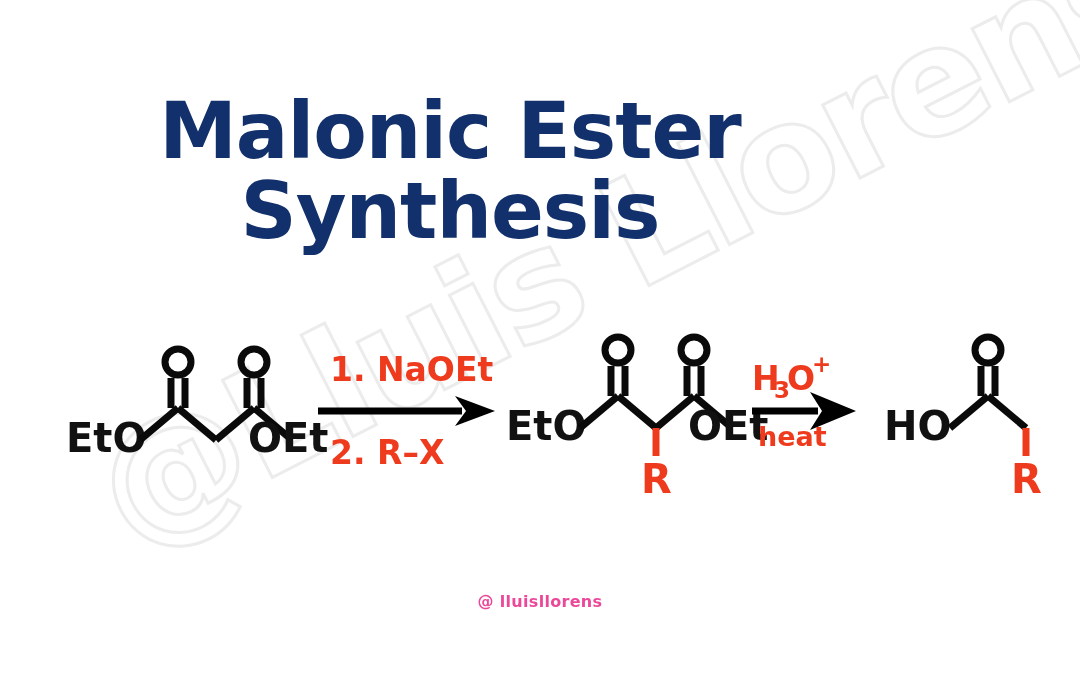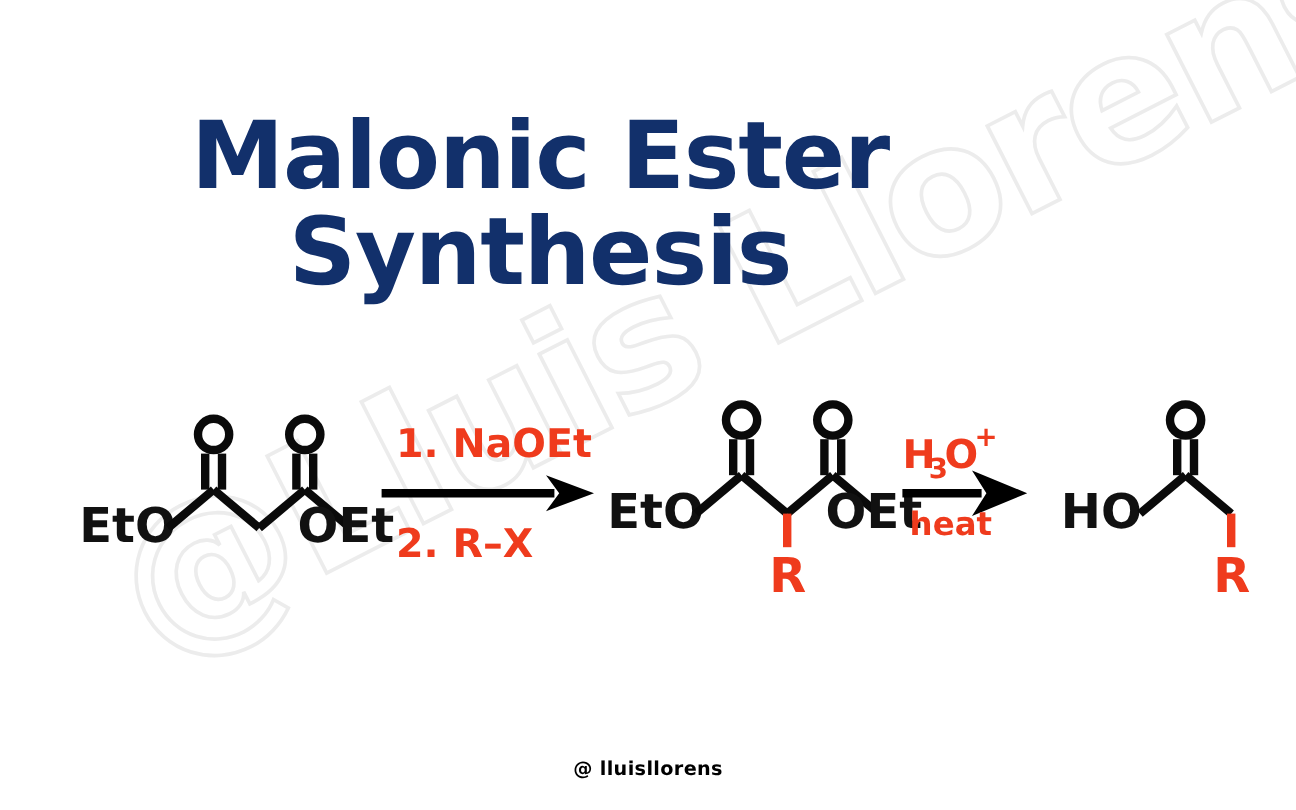--- a/index.html
+++ b/index.html
@@ -122,27 +122,27 @@
     font-family: "DejaVu Sans", sans-serif;
     font-weight: bold;
     font-size: 23px;
     fill: #ef3b1d;
   }
 
   
   .footer-handle {
     position: absolute;
     left: 0;
-    top: 631px;
+    top: 592px;
     width: 1080px;
     text-align: center;
     font-family: "DejaVu Sans", sans-serif;
     font-weight: bold;
     font-size: 16px;
-    color: #000000;
+    color: #ec4899;
     letter-spacing: 0.3px;
     z-index: 5;
   }
 </style>
 </head>
 <body>
 
 <div id="canvas">
 
   <div class="watermark">

